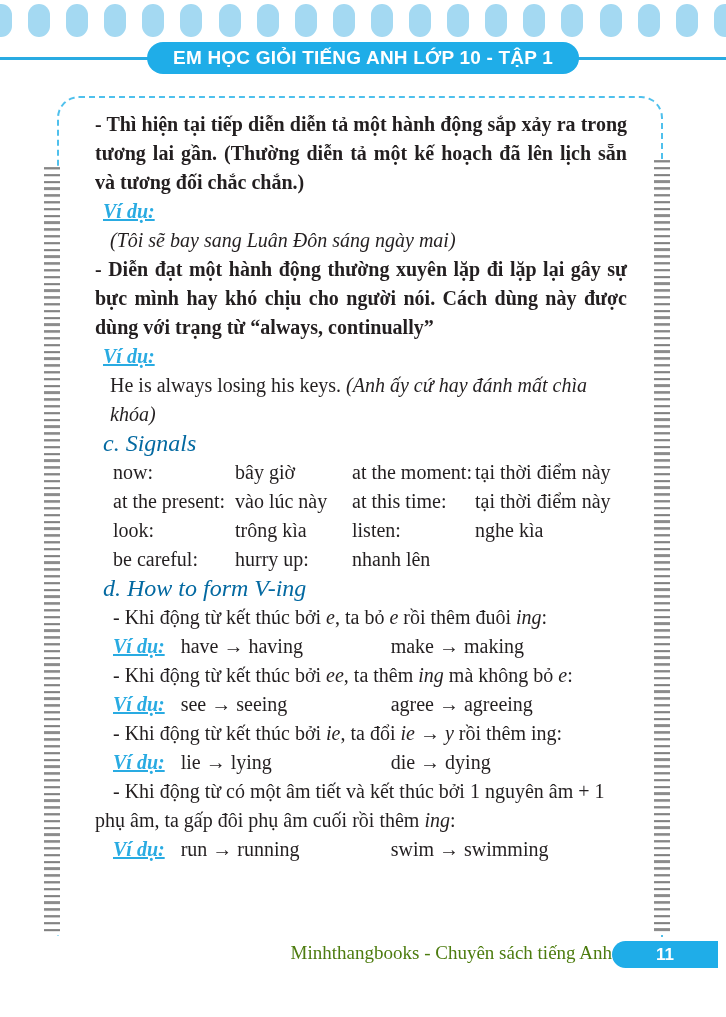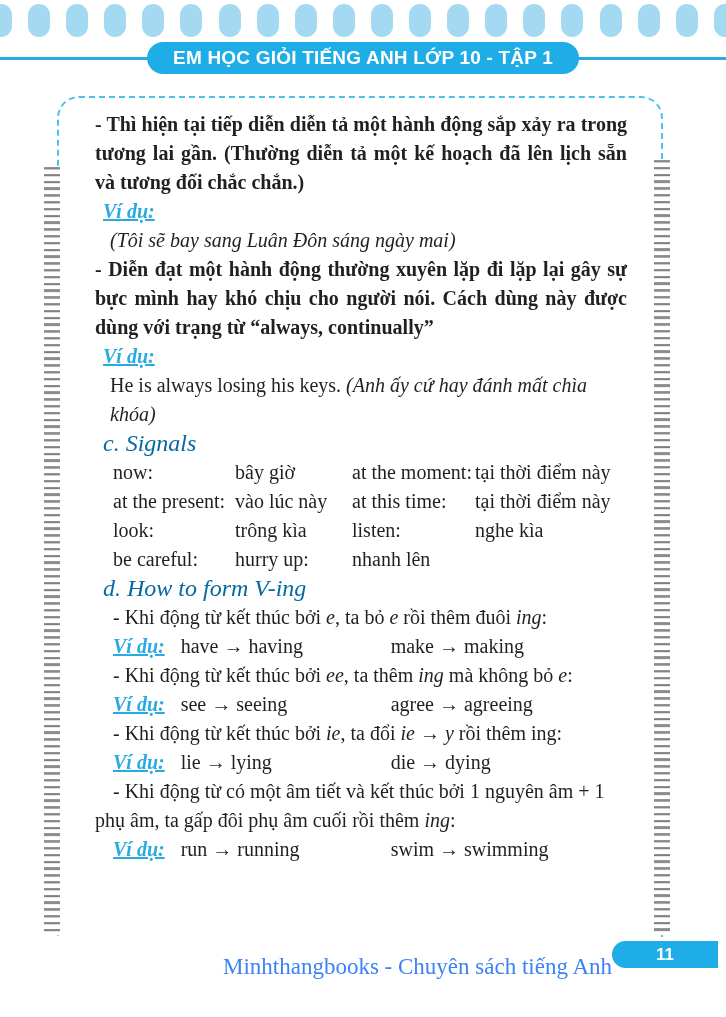--- a/index.html
+++ b/index.html
@@ -38,21 +38,21 @@
   .ex{padding-left:15px;}
   .ex-vi{font-style:italic;}
   .mt5{margin-top:5px;} .mt6{margin-bottom:6px;} .mt14{margin-top:14px;} .mt18{margin-top:18px;}
   .sec{color:#0369a1;font-weight:normal;font-style:italic;font-size:24px;padding-left:8px;}
   .signals .srow{display:grid;grid-template-columns:122px 117px 123px 1fr;padding-left:18px;line-height:29px;}
   .rule{text-indent:18px;margin-top:4px;}
   .ex-row{padding-left:18px;margin-top:4px;}
   .ex-left{display:inline-block;width:210px;margin-left:16px;}
 
   
-  .footer-text{position:absolute;top:942px;right:114px;font-size:23px;color:#3b82f6;white-space:nowrap;margin-top:12px;}
+  .footer-text{position:absolute;top:942px;right:114px;font-size:19px;color:#4d7c0f;white-space:nowrap;}
   .page-badge{position:absolute;top:941px;right:8px;width:106px;height:27px;background:#1fade8;
         border-radius:15px 0 0 15px;display:flex;align-items:center;justify-content:center;
         font-family:"Liberation Sans",sans-serif;font-weight:bold;font-size:17px;color:#fff;}
 </style>
 </head>
 <body>
 
 <div class="page">
 
   <div class="pills">

